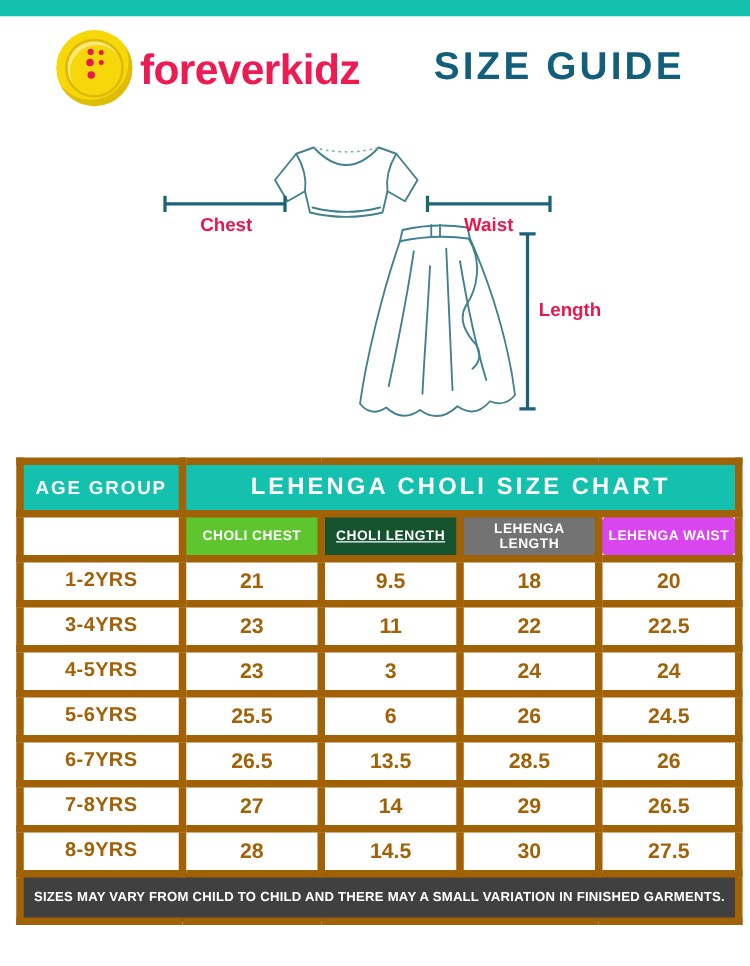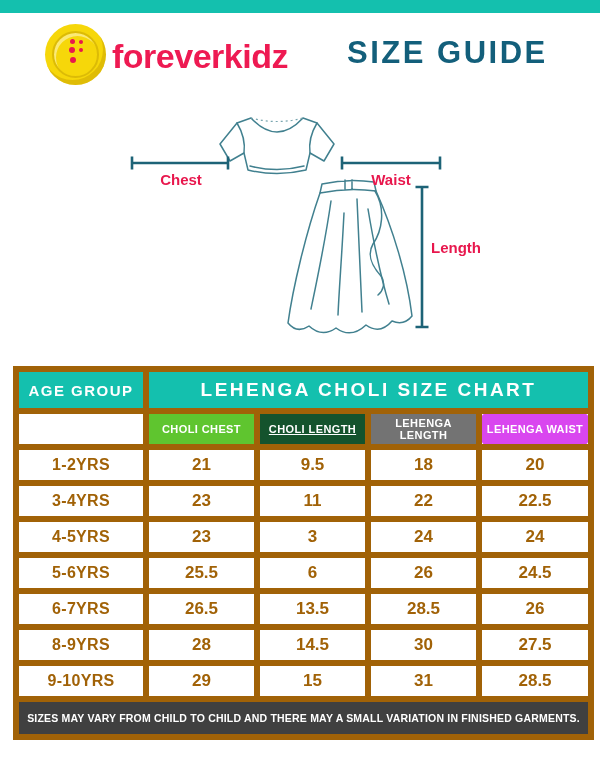--- a/index.html
+++ b/index.html
@@ -138,32 +138,32 @@
         <td>24.5</td>
       </tr>
       <tr class="data">
         <td>6-7YRS</td>
         <td>26.5</td>
         <td>13.5</td>
         <td>28.5</td>
         <td>26</td>
       </tr>
       <tr class="data">
+        <td>7-8YRS</td>
+        <td>27</td>
+        <td>14</td>
+        <td>29</td>
+        <td>26.5</td>
+      </tr>
+      <tr class="data">
         <td>8-9YRS</td>
         <td>28</td>
         <td>14.5</td>
         <td>30</td>
         <td>27.5</td>
-      </tr>
-      <tr class="data">
-        <td>9-10YRS</td>
-        <td>29</td>
-        <td>15</td>
-        <td>31</td>
-        <td>28.5</td>
       </tr>
       <tr>
         <td class="foot" colspan="5">SIZES MAY VARY FROM CHILD TO CHILD AND THERE MAY A SMALL VARIATION IN FINISHED GARMENTS.</td>
       </tr>
     </tbody>
   </table>
 
 </div>
 
 </body></html>

